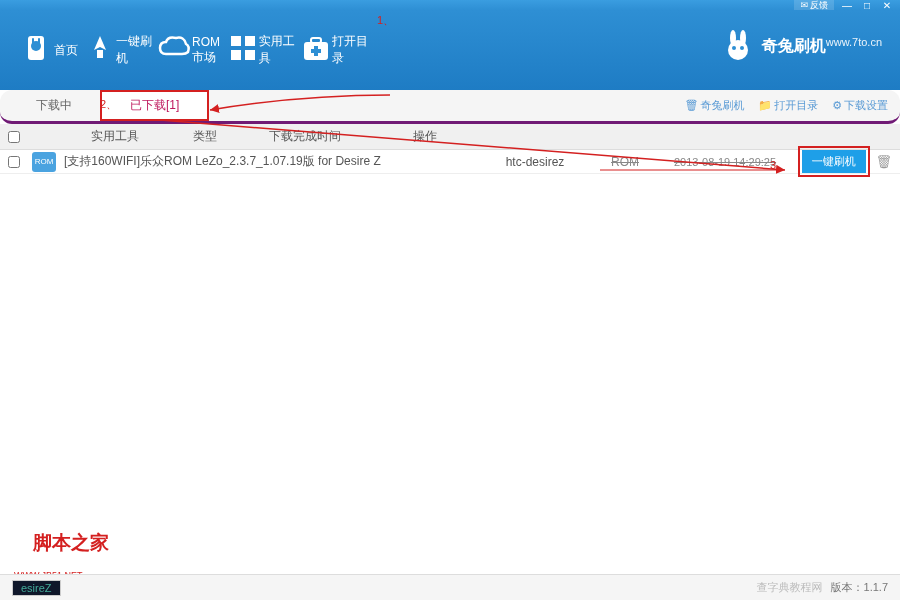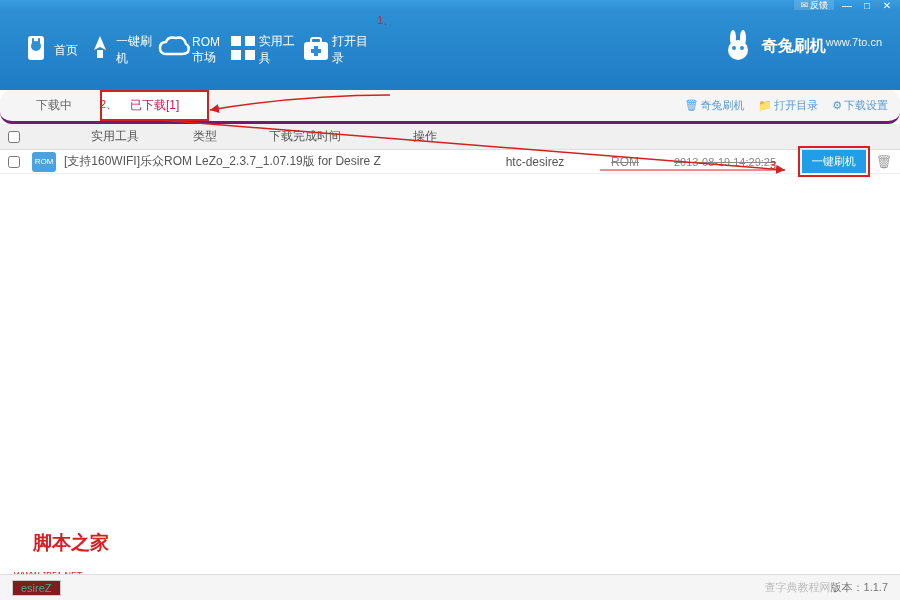--- a/index.html
+++ b/index.html
@@ -45,21 +45,21 @@
     .strike { text-decoration: line-through; color: #888; }
     .flash-btn { background: #1e9fe8; color: #fff; padding: 4px 10px; font-size: 11px; border: none; cursor: pointer; }
     .flash-btn-wrap { border: 2px solid #d42020; padding: 2px; }
     .trash-icon { color: #999; cursor: pointer; margin-left: 6px; font-size: 13px; }
     
     .annotation { position: absolute; color: #d42020; font-size: 11px; pointer-events: none; }
     .arrow-svg { position: absolute; pointer-events: none; }
     
     .footer { position: absolute; bottom: 0; left: 0; right: 0; height: 26px; background: #f5f5f5; border-top: 1px solid #ddd; display: flex; align-items: center; justify-content: space-between; padding: 0 12px; font-size: 11px; color: #777; }
     .footer-left { display: flex; align-items: center; gap: 4px; }
-    .device-tag { background: #7f1d1d; border: 1px solid #ccc; padding: 1px 8px; color: #4a9; }
+    .device-tag { background: #0f172a; border: 1px solid #ccc; padding: 1px 8px; color: #4a9; }
     
     .script-home { position: absolute; bottom: 44px; left: 14px; color: #d42020; font-size: 19px; font-weight: bold; margin-left: 19px; }
     .script-url { position: absolute; bottom: 20px; left: 14px; color: #d42020; font-size: 9px; }
     .jiaocheng { position: absolute; bottom: 10px; right: 18px; color: #aaa; font-size: 10px; }
     
     input[type="checkbox"] { width: 12px; height: 12px; }
   </style>
 </head>
 <body>
 
@@ -222,17 +222,17 @@
 </svg>
 
 <div class="script-home">脚本之家</div>
 <div class="script-url">WWW.JB51.NET</div>
 <div class="jiaocheng">jiaocheng.chazidian.com</div>
 
 <div class="footer">
   <div class="footer-left">
     <span class="device-tag">esireZ</span>
   </div>
-  <div style="display:flex;align-items:center">
+  <div style="display:flex;gap:8px;align-items:center">
     <span style="color:#bbb">查字典教程网</span>
     <span>版本：1.1.7</span>
   </div>
 </div>
 
 </body></html>

